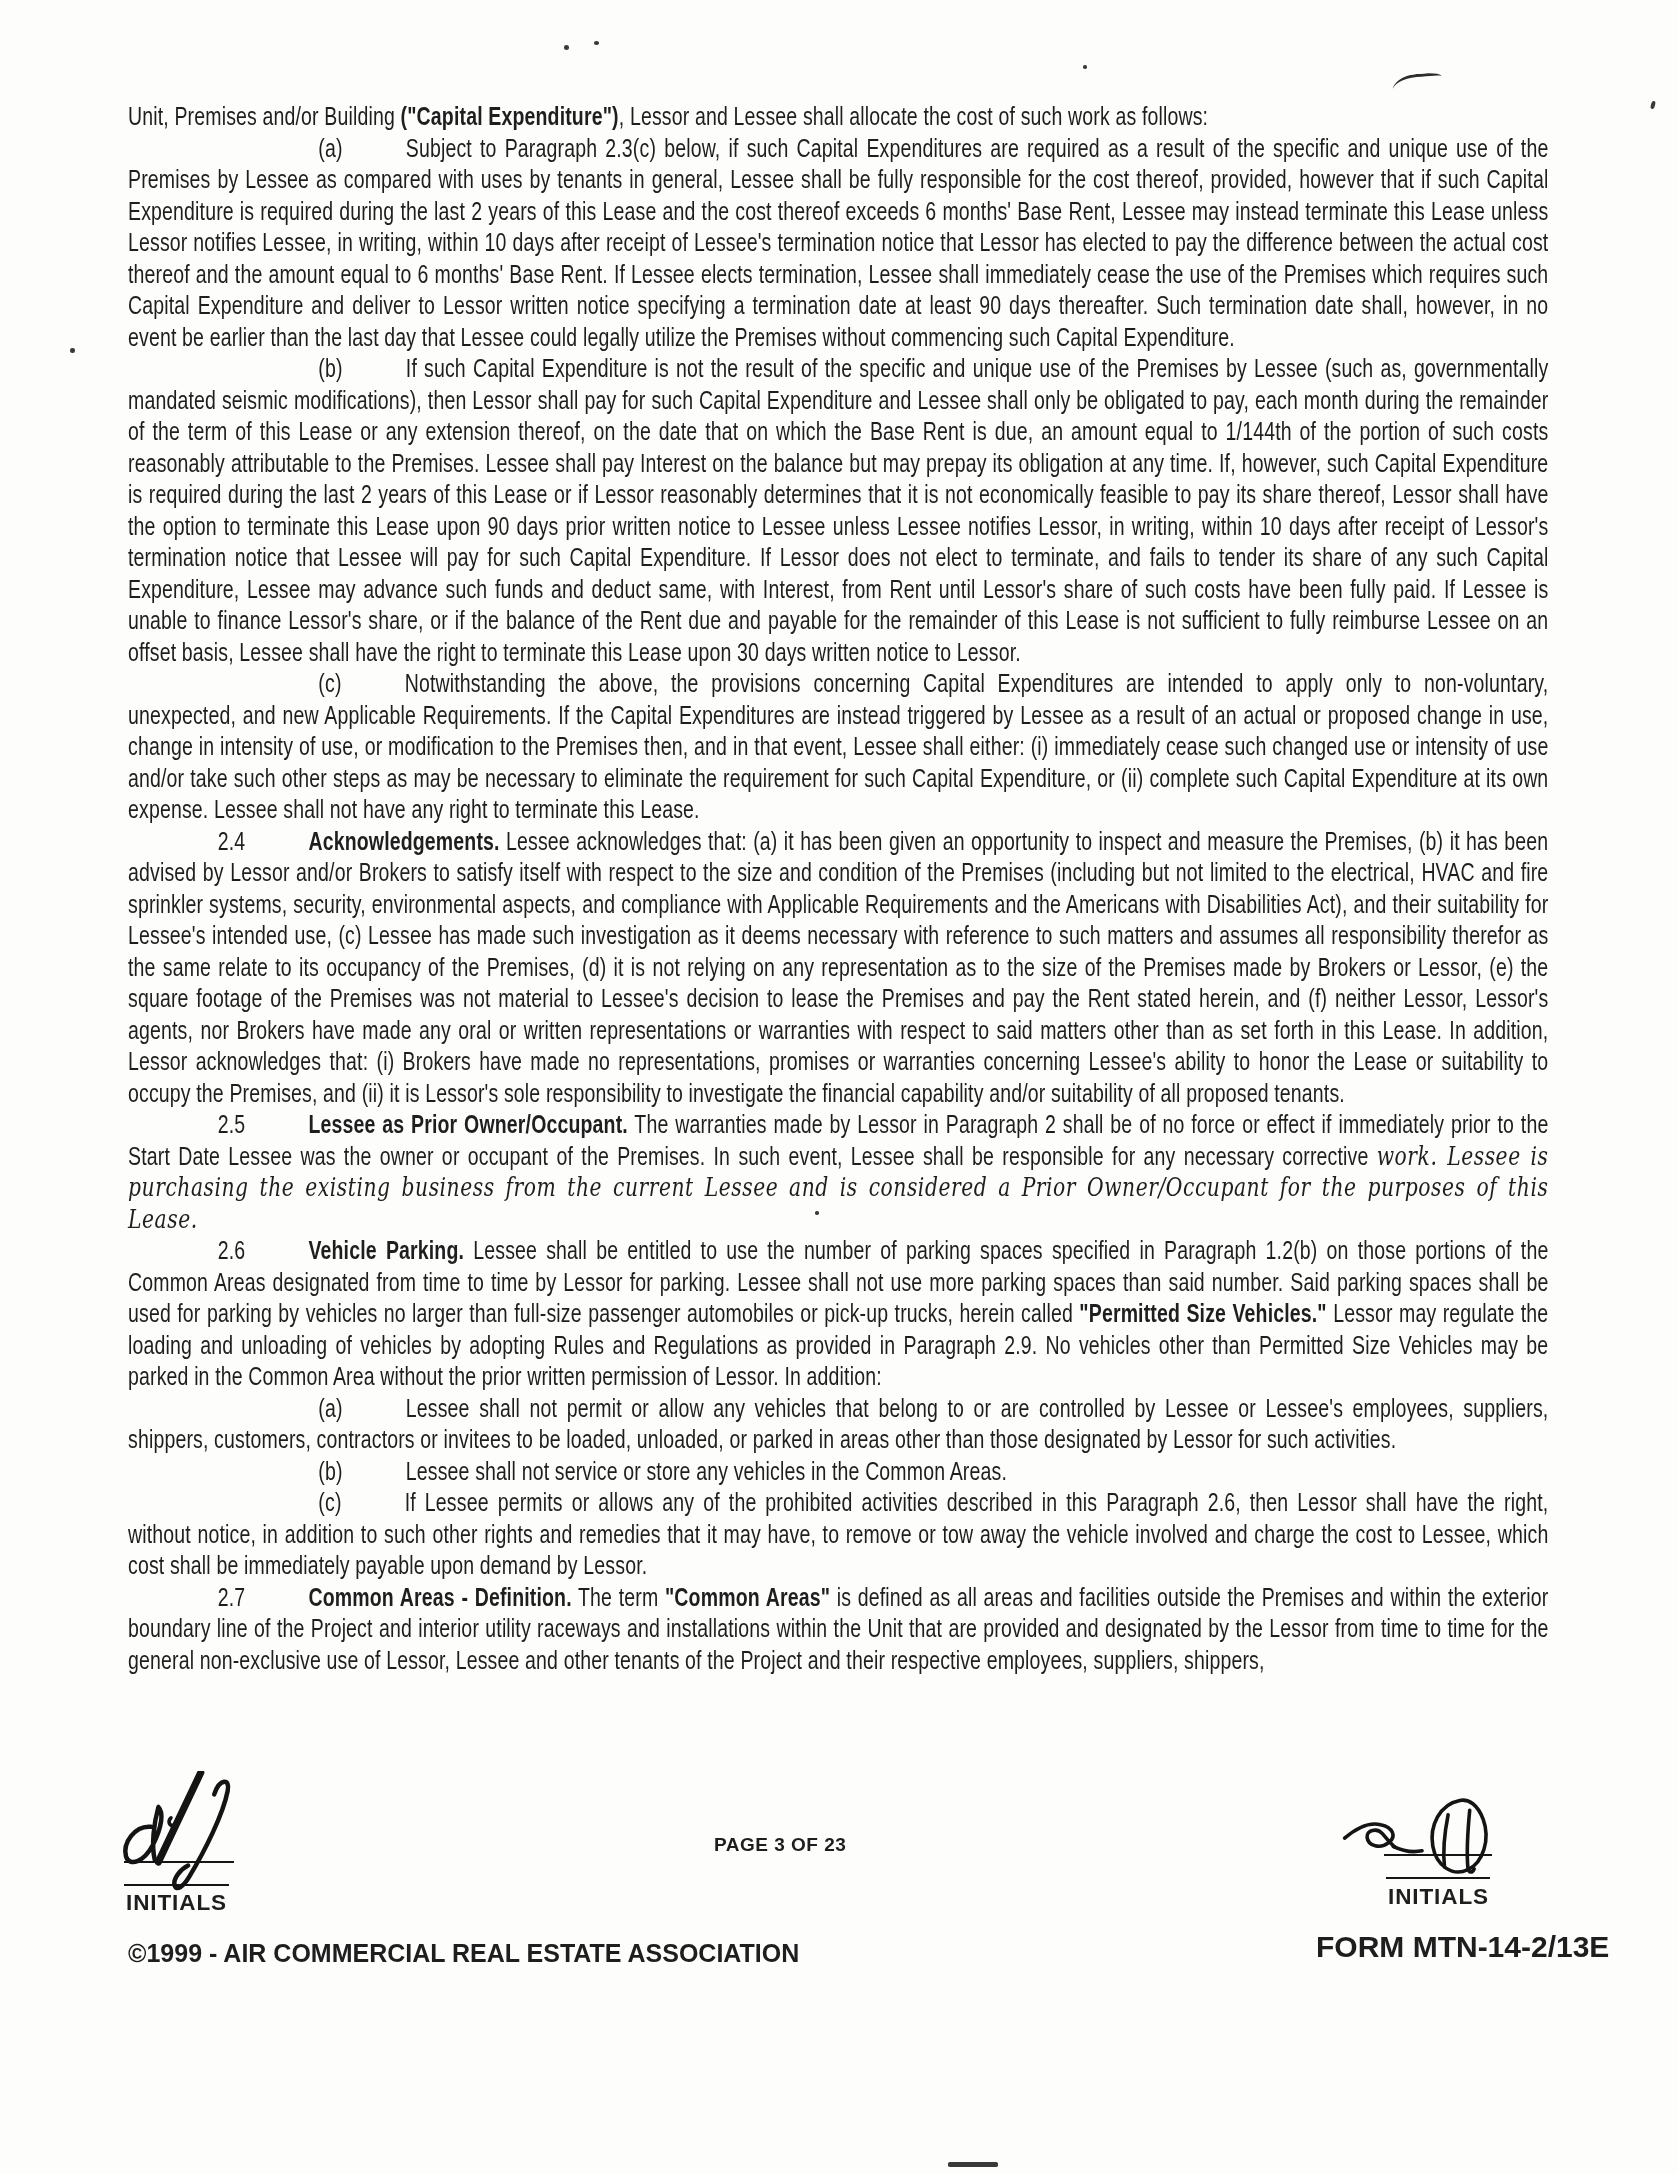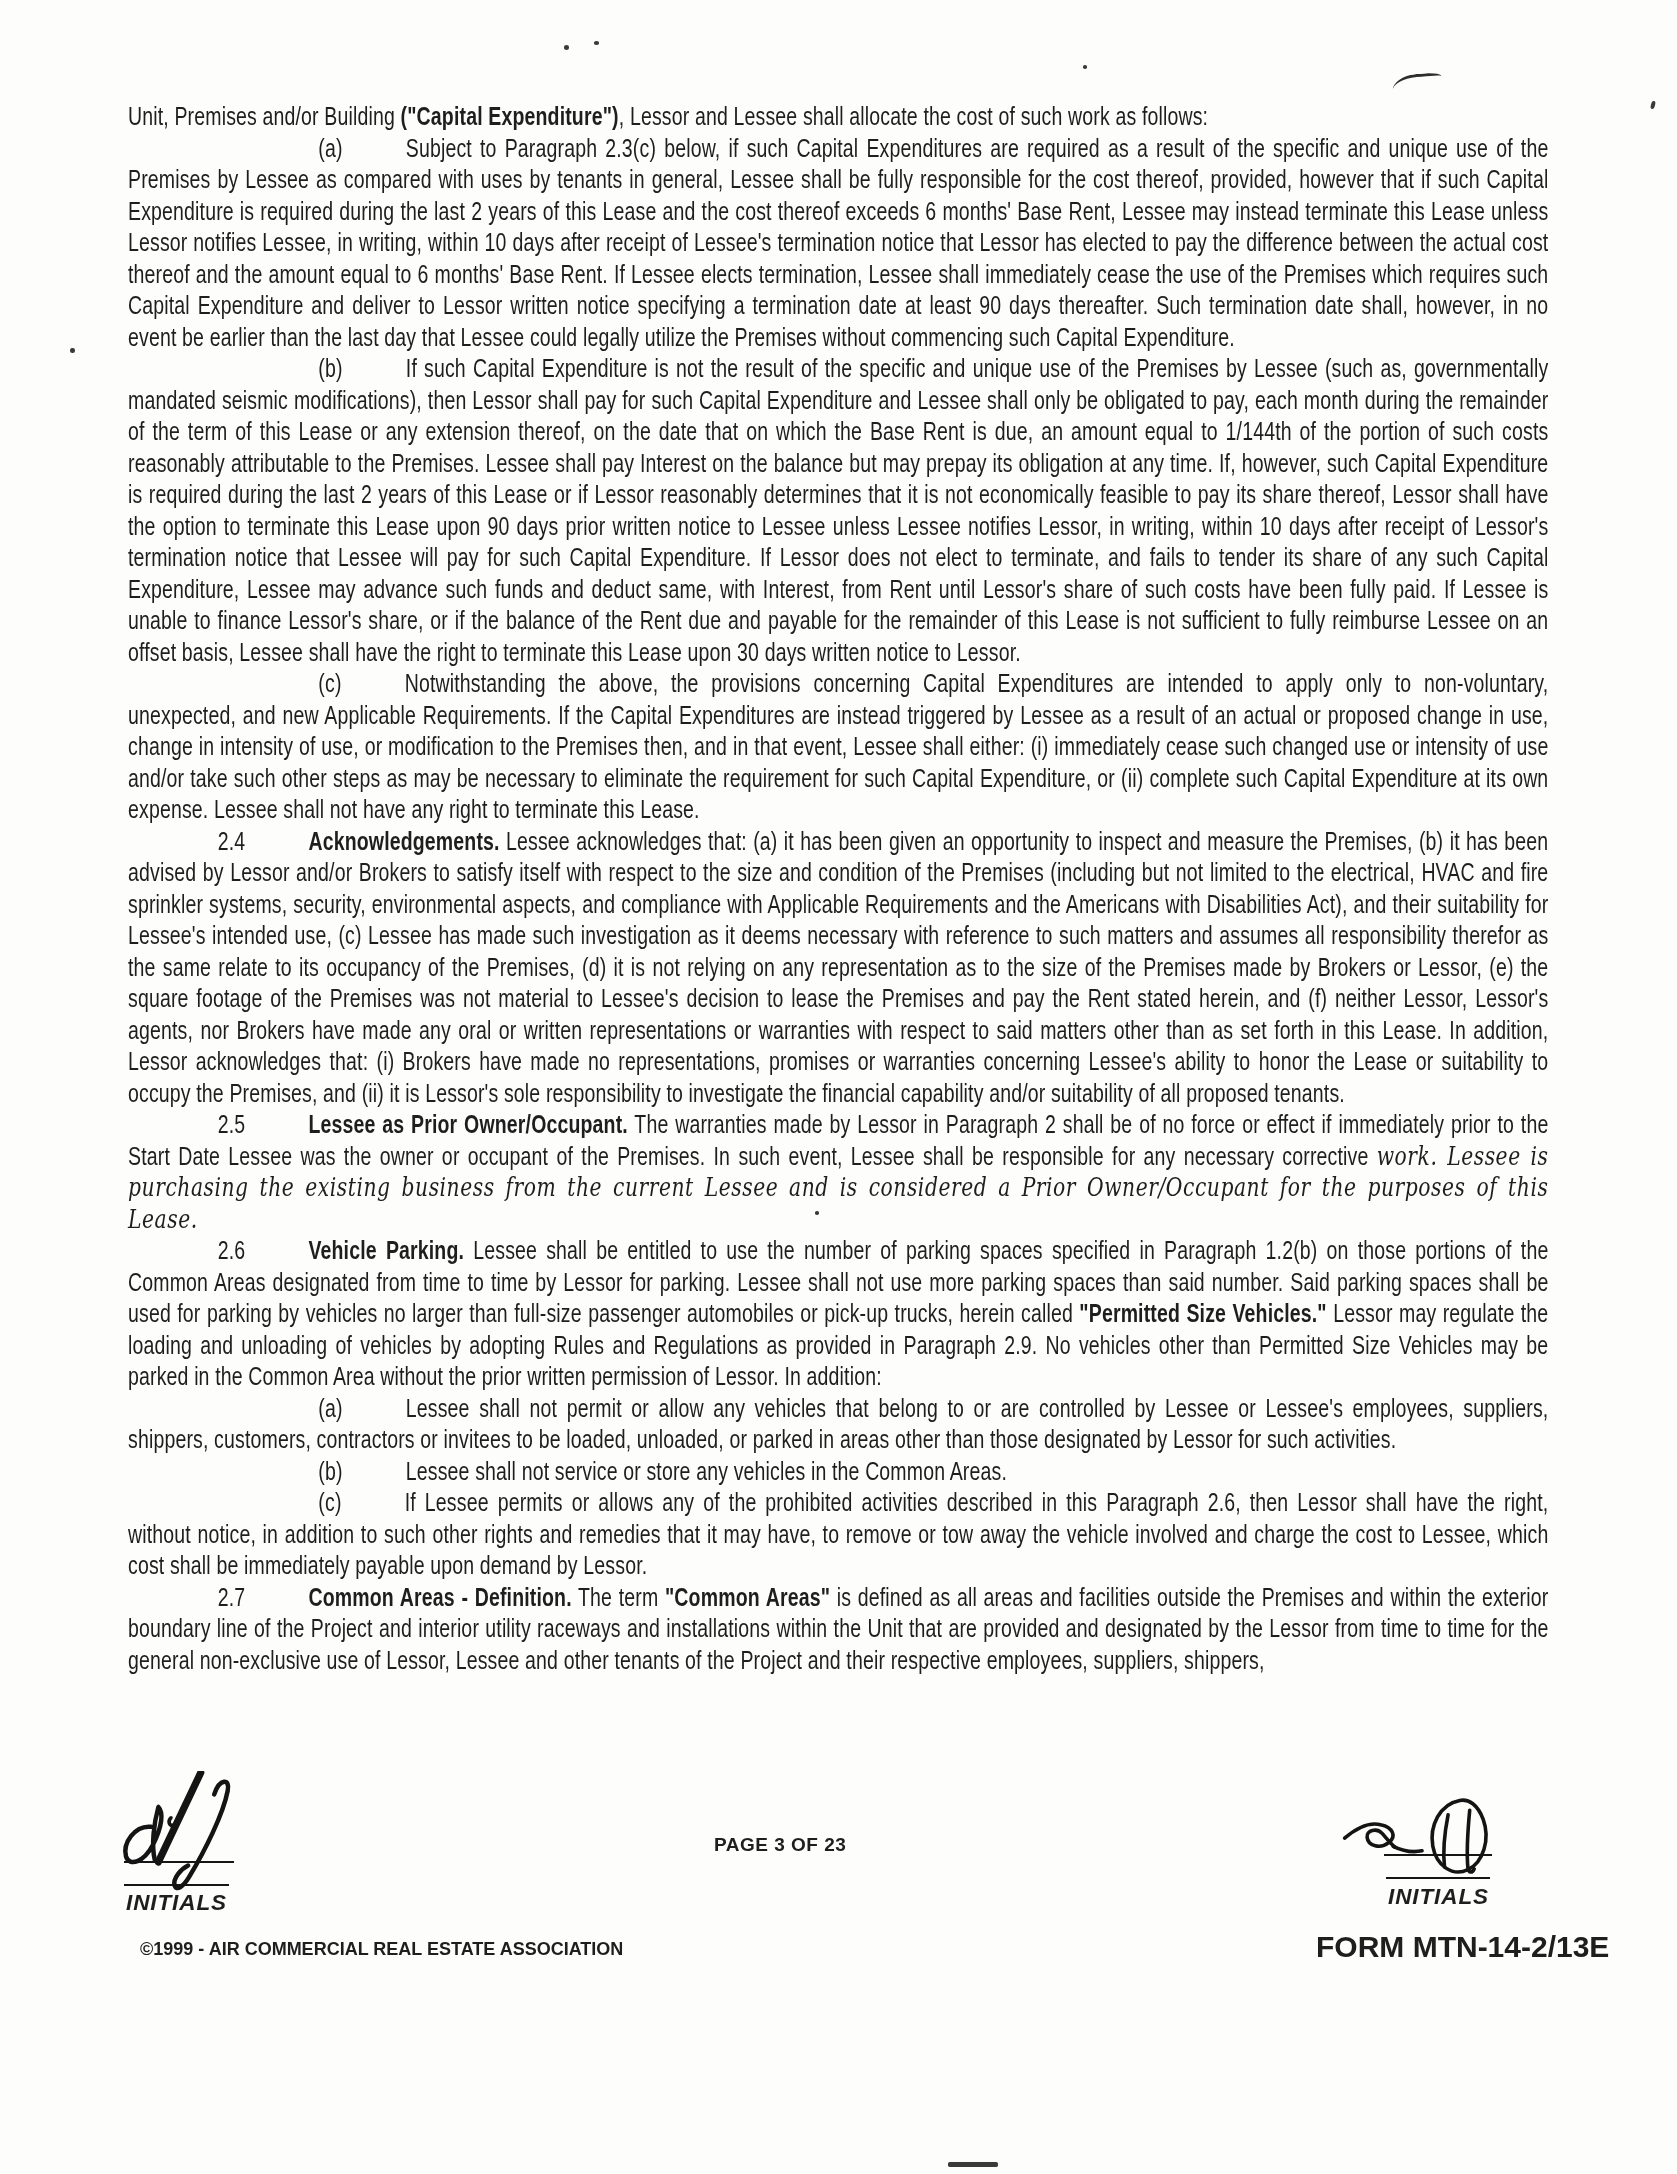--- a/index.html
+++ b/index.html
@@ -24,28 +24,28 @@
   p.para.section { text-indent:115px; }
   .gap  { display:inline-block; width:81px; }
   .bold { font-weight:700; }
   .hand {
     font-family:"DejaVu Serif", serif;
     font-style:italic; font-size:26px; letter-spacing:0.7px;
   }
   
   .ftr-text { position:absolute; font-weight:700; white-space:nowrap; }
   #page-label   { left:714px;  top:1834px; font-size:19px; letter-spacing:0.5px; }
-  #copyright    { left:140px;  top:1939px; font-size:18px; }
+  #copyright    { left:128px;  top:1939px; font-size:25px; }
   #form-label   { left:1316px; top:1930px; font-size:30px; }
   .sig-line { position:absolute; border-top:2.7px solid #161616; height:0; }
   #sigline-L1 { left:124px;  top:1861px; width:110px; }
   #sigline-L2 { left:124px;  top:1884px; width:105px; }
   #sigline-R1 { left:1384px; top:1854px; width:108px; }
   #sigline-R2 { left:1386px; top:1877px; width:104px; }
-  .initials-label { position:absolute; font-weight:700; font-size:22.5px; letter-spacing:0.9px;font-style:italic; }
+  .initials-label { position:absolute; font-weight:700; font-size:22.5px; letter-spacing:0.9px; }
   #initials-L { left:126px;  top:1890px; }
   #initials-R { left:1388px; top:1884px; }
   .sig { position:absolute; z-index:3; }
   #sig-left  { left:117px;  top:1771px; }
   #sig-right { left:1341px; top:1795px; }
   .sig path, .sig ellipse { fill:none; stroke:#141414; stroke-linecap:round; stroke-linejoin:round; }
   
   .spk { position:absolute; background:#3a3a3a; border-radius:50%; }
   #a1 { left:564px;  top:45px;   width:5.4px;  height:4.5px; }
   #a2 { left:594px;  top:41px;   width:4.5px;  height:3.6px; }

